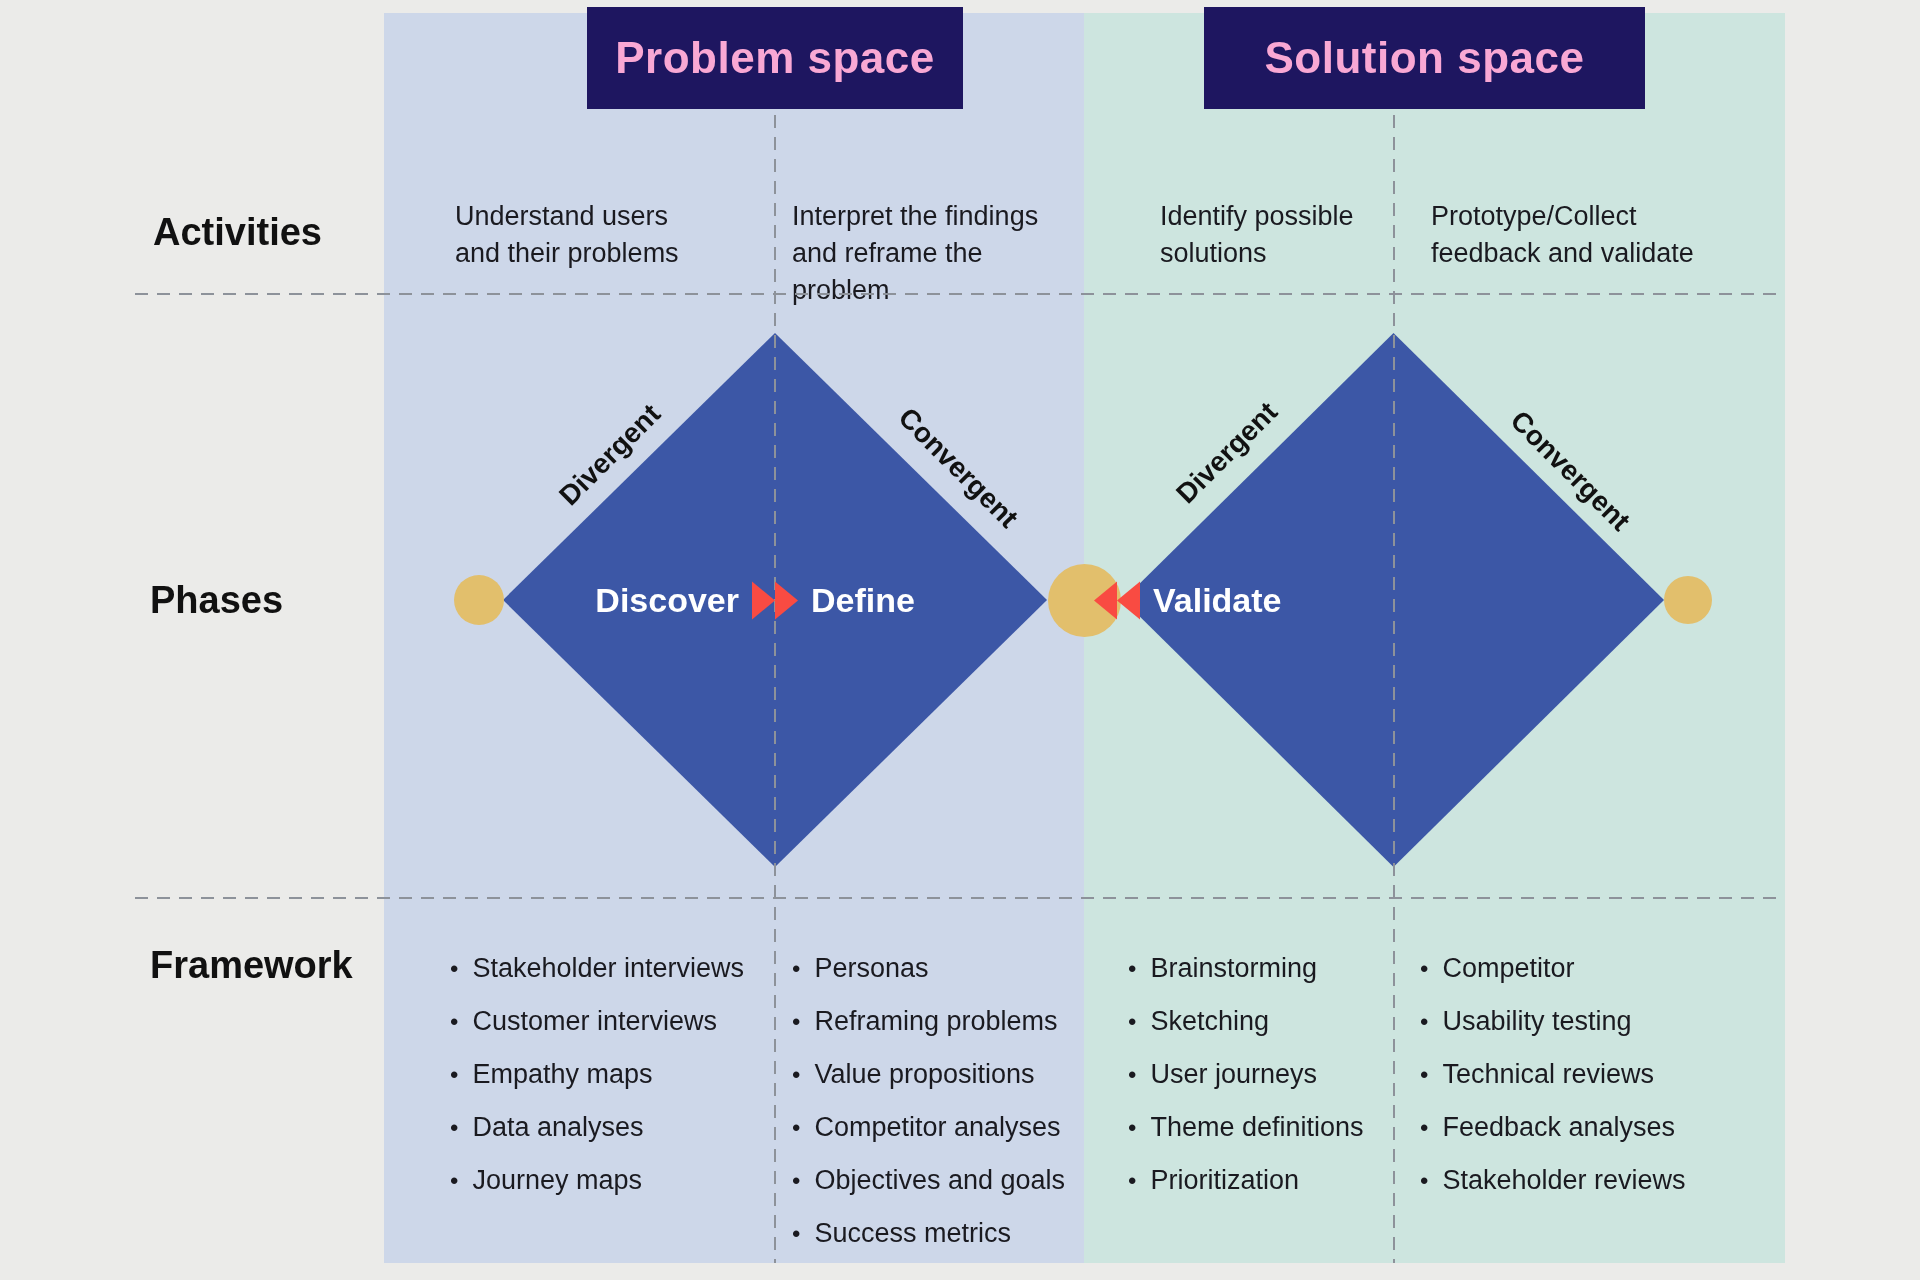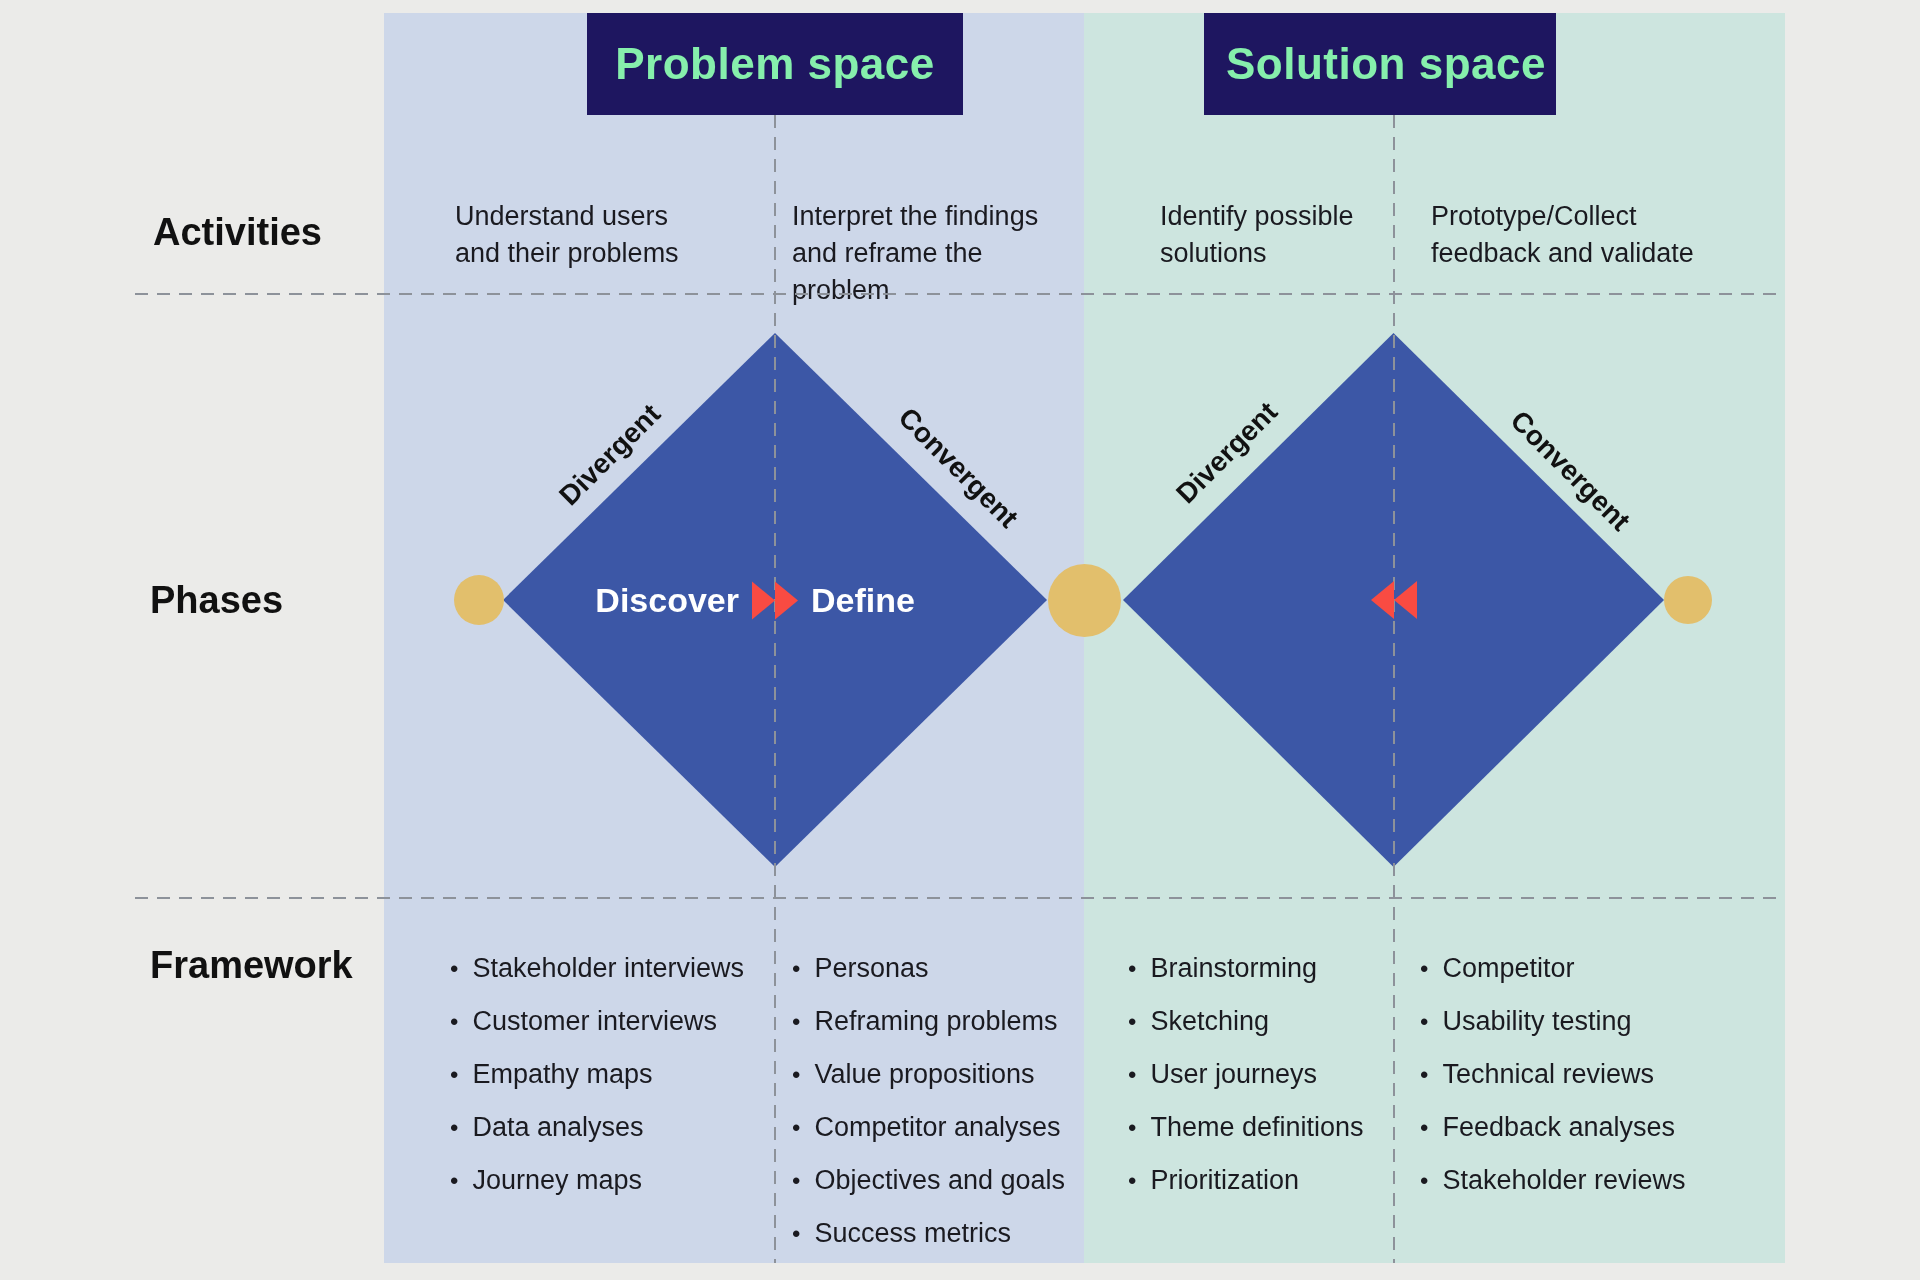--- a/index.html
+++ b/index.html
@@ -10,27 +10,27 @@
     color:#16161c;
   }
 
   
   .band{position:absolute;top:13px;height:1250px;z-index:0;}
   .band.problem{left:384px;width:700px;background:#cdd7e9;}
   .band.solution{left:1084px;width:701px;background:#cde5df;}
 
   
   .badge{
-    position:absolute;top:13px;height:102px;z-index:5;
-    background:#1e1660;color:#86efac;
+    position:absolute;top:7px;height:102px;z-index:5;
+    background:#1e1660;color:#f9a8d4;
     display:flex;align-items:center;justify-content:center;
     font-size:44px;font-weight:700;letter-spacing:0.5px;
   }
   .badge.problem{left:587px;width:376px;}
-  .badge.solution{left:1204px;width:340px;padding-left:12px;}
+  .badge.solution{left:1204px;width:441px;}
 
   
   .vdash{
     position:absolute;top:115px;height:1148px;width:2px;z-index:2;
     background:repeating-linear-gradient(to bottom,#8d929a 0 13px,transparent 13px 22px);
   }
   .vdash.d1{left:774px;}
   .vdash.d2{left:1393px;}
   .hdash{
     position:absolute;left:135px;width:1650px;height:2px;z-index:2;
@@ -162,20 +162,21 @@
     <span class="tri right"></span>
     <span class="tri right"></span>
   </span>
   <span class="phase-word second">Define</span>
 </div>
 <div class="phase-row two">
   <span class="dbl-arrow">
     <span class="tri left"></span>
     <span class="tri left"></span>
   </span>
+  <span class="phase-word second">Validate</span>
 </div>
 
 <ul class="fw c1">
   <li>
       <span class="bullet">•</span>
       <span>Stakeholder interviews</span>
     </li>
   <li>
       <span class="bullet">•</span>
       <span>Customer interviews</span>

